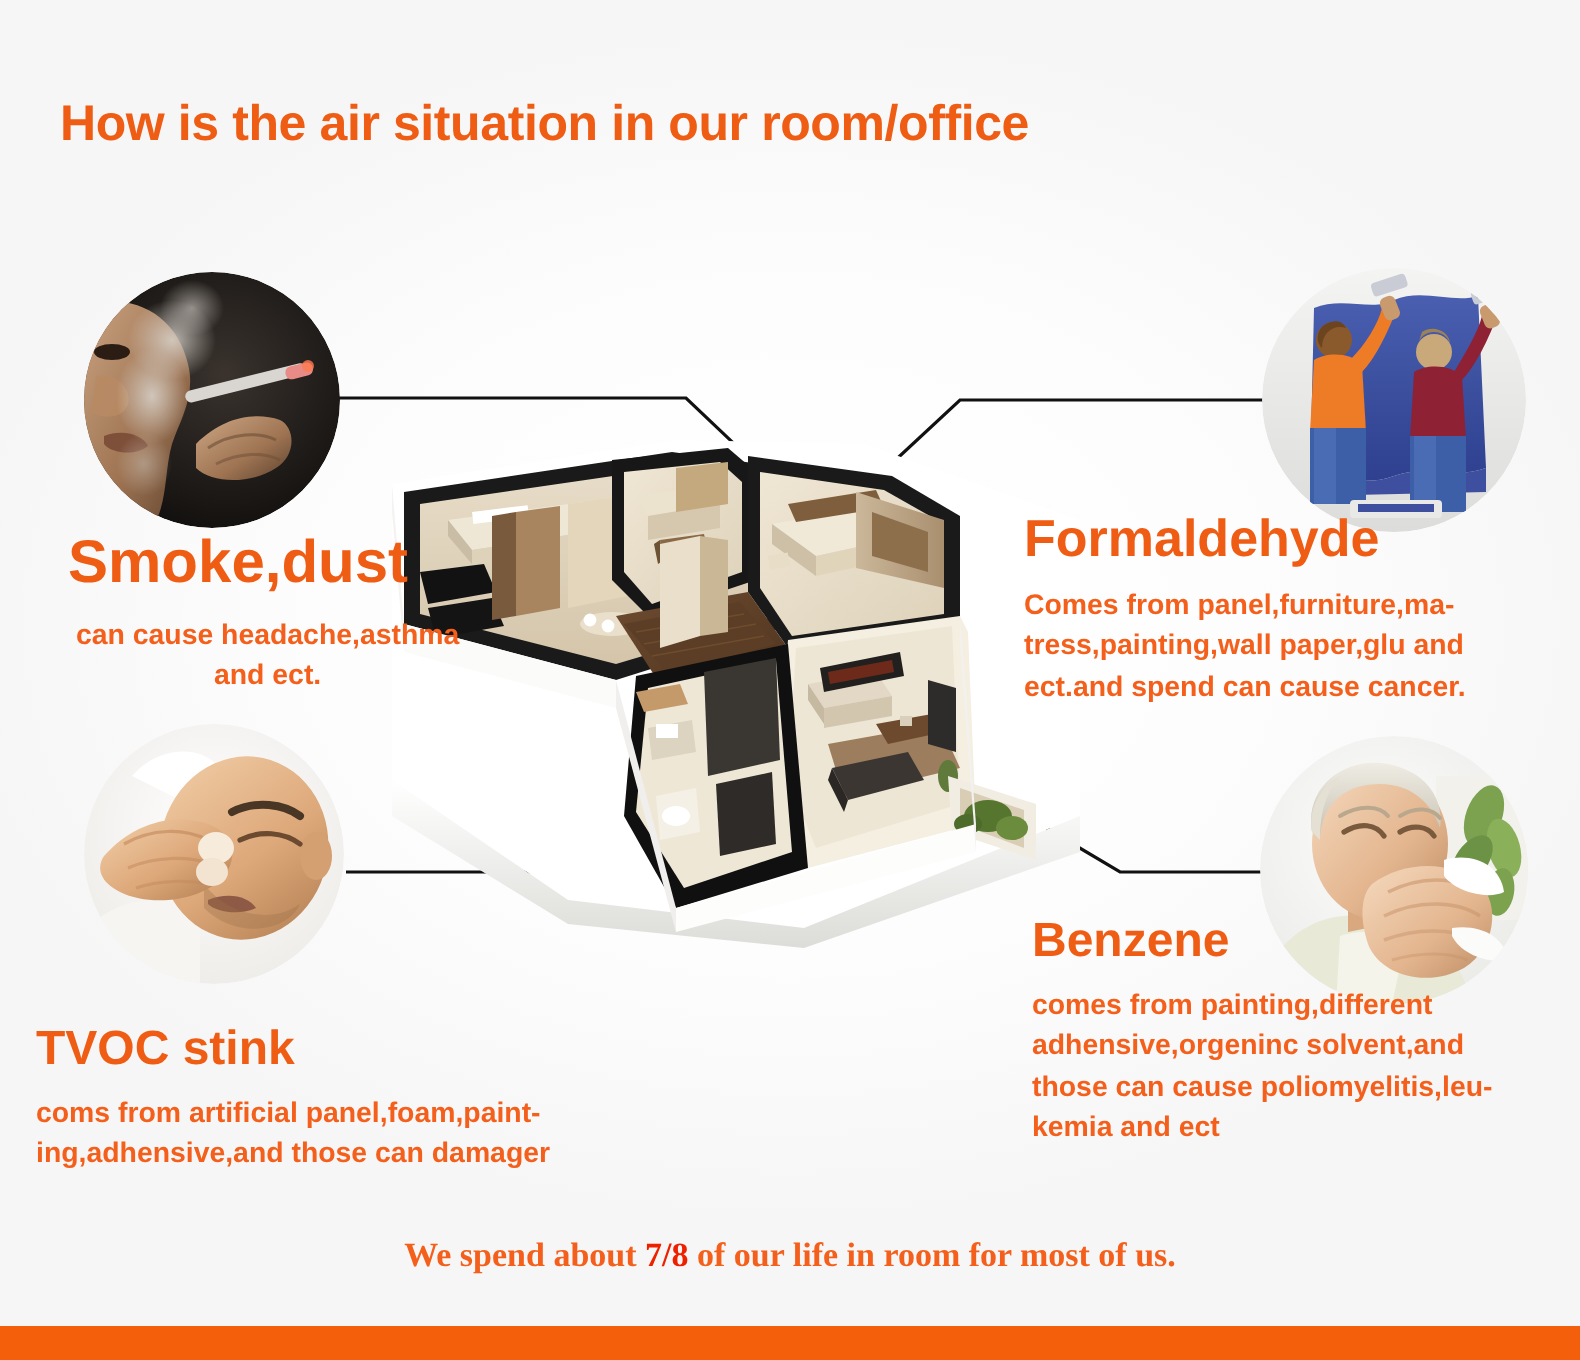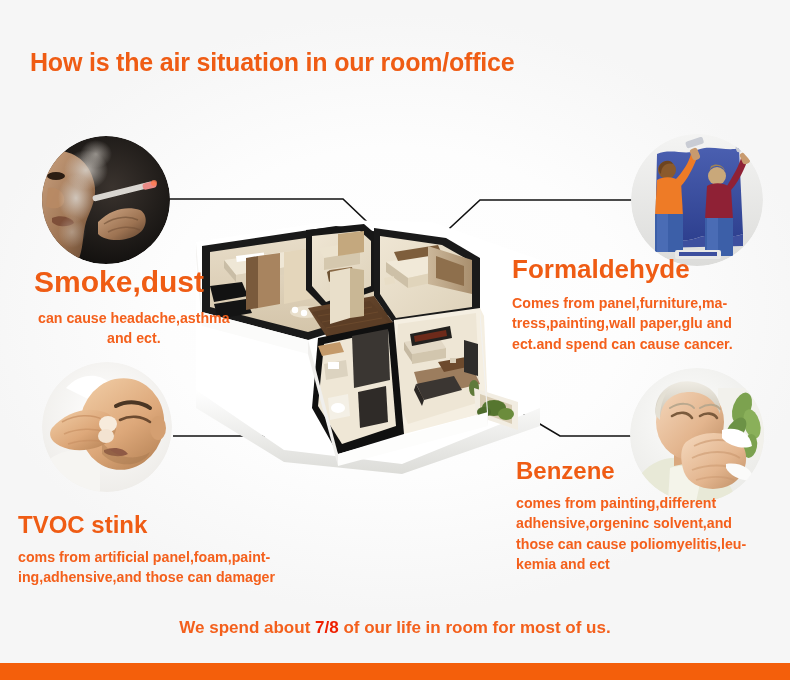--- a/index.html
+++ b/index.html
@@ -100,20 +100,21 @@
   .footer-note {
     position: absolute;
     left: 0;
     right: 0;
     top: 618px;
     text-align: center;
     font-size: 17px;
     font-weight: bold;
     color: #f4601c;
     white-space: nowrap;
+    font-family: Liberation Serif, serif;
   }
   .footer-note .frac { color: #ef2000; }
 
   .bottom-bar {
     position: absolute;
     left: 0;
     top: 663px;
     width: 790px;
     height: 17px;
     background: #f45f0b;

